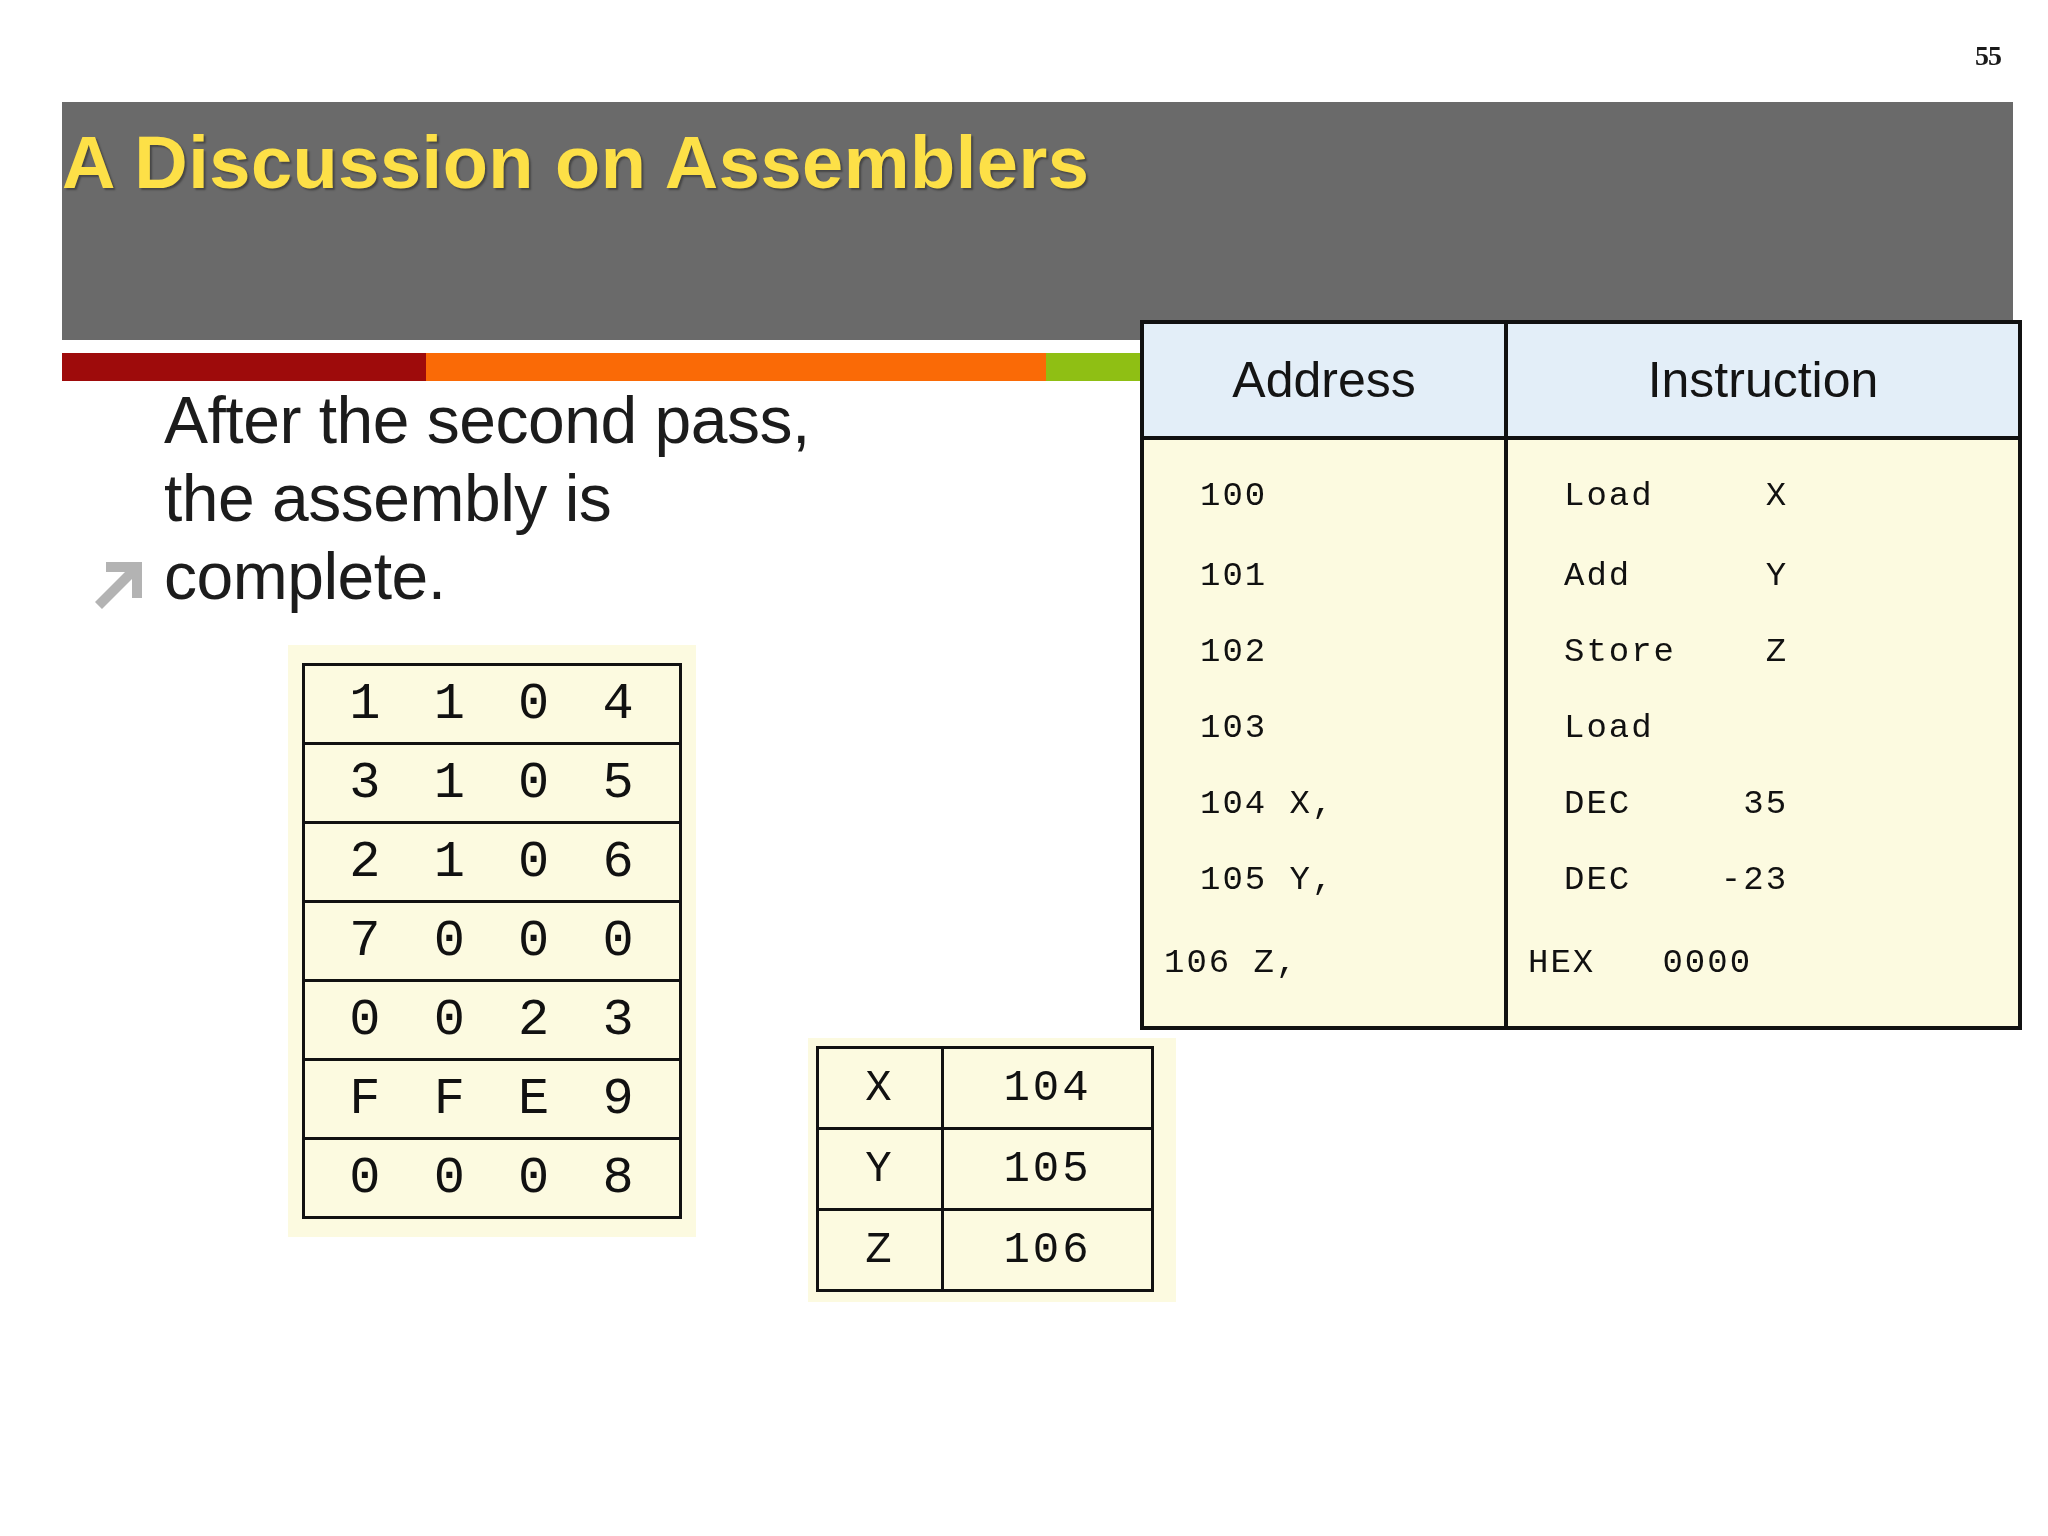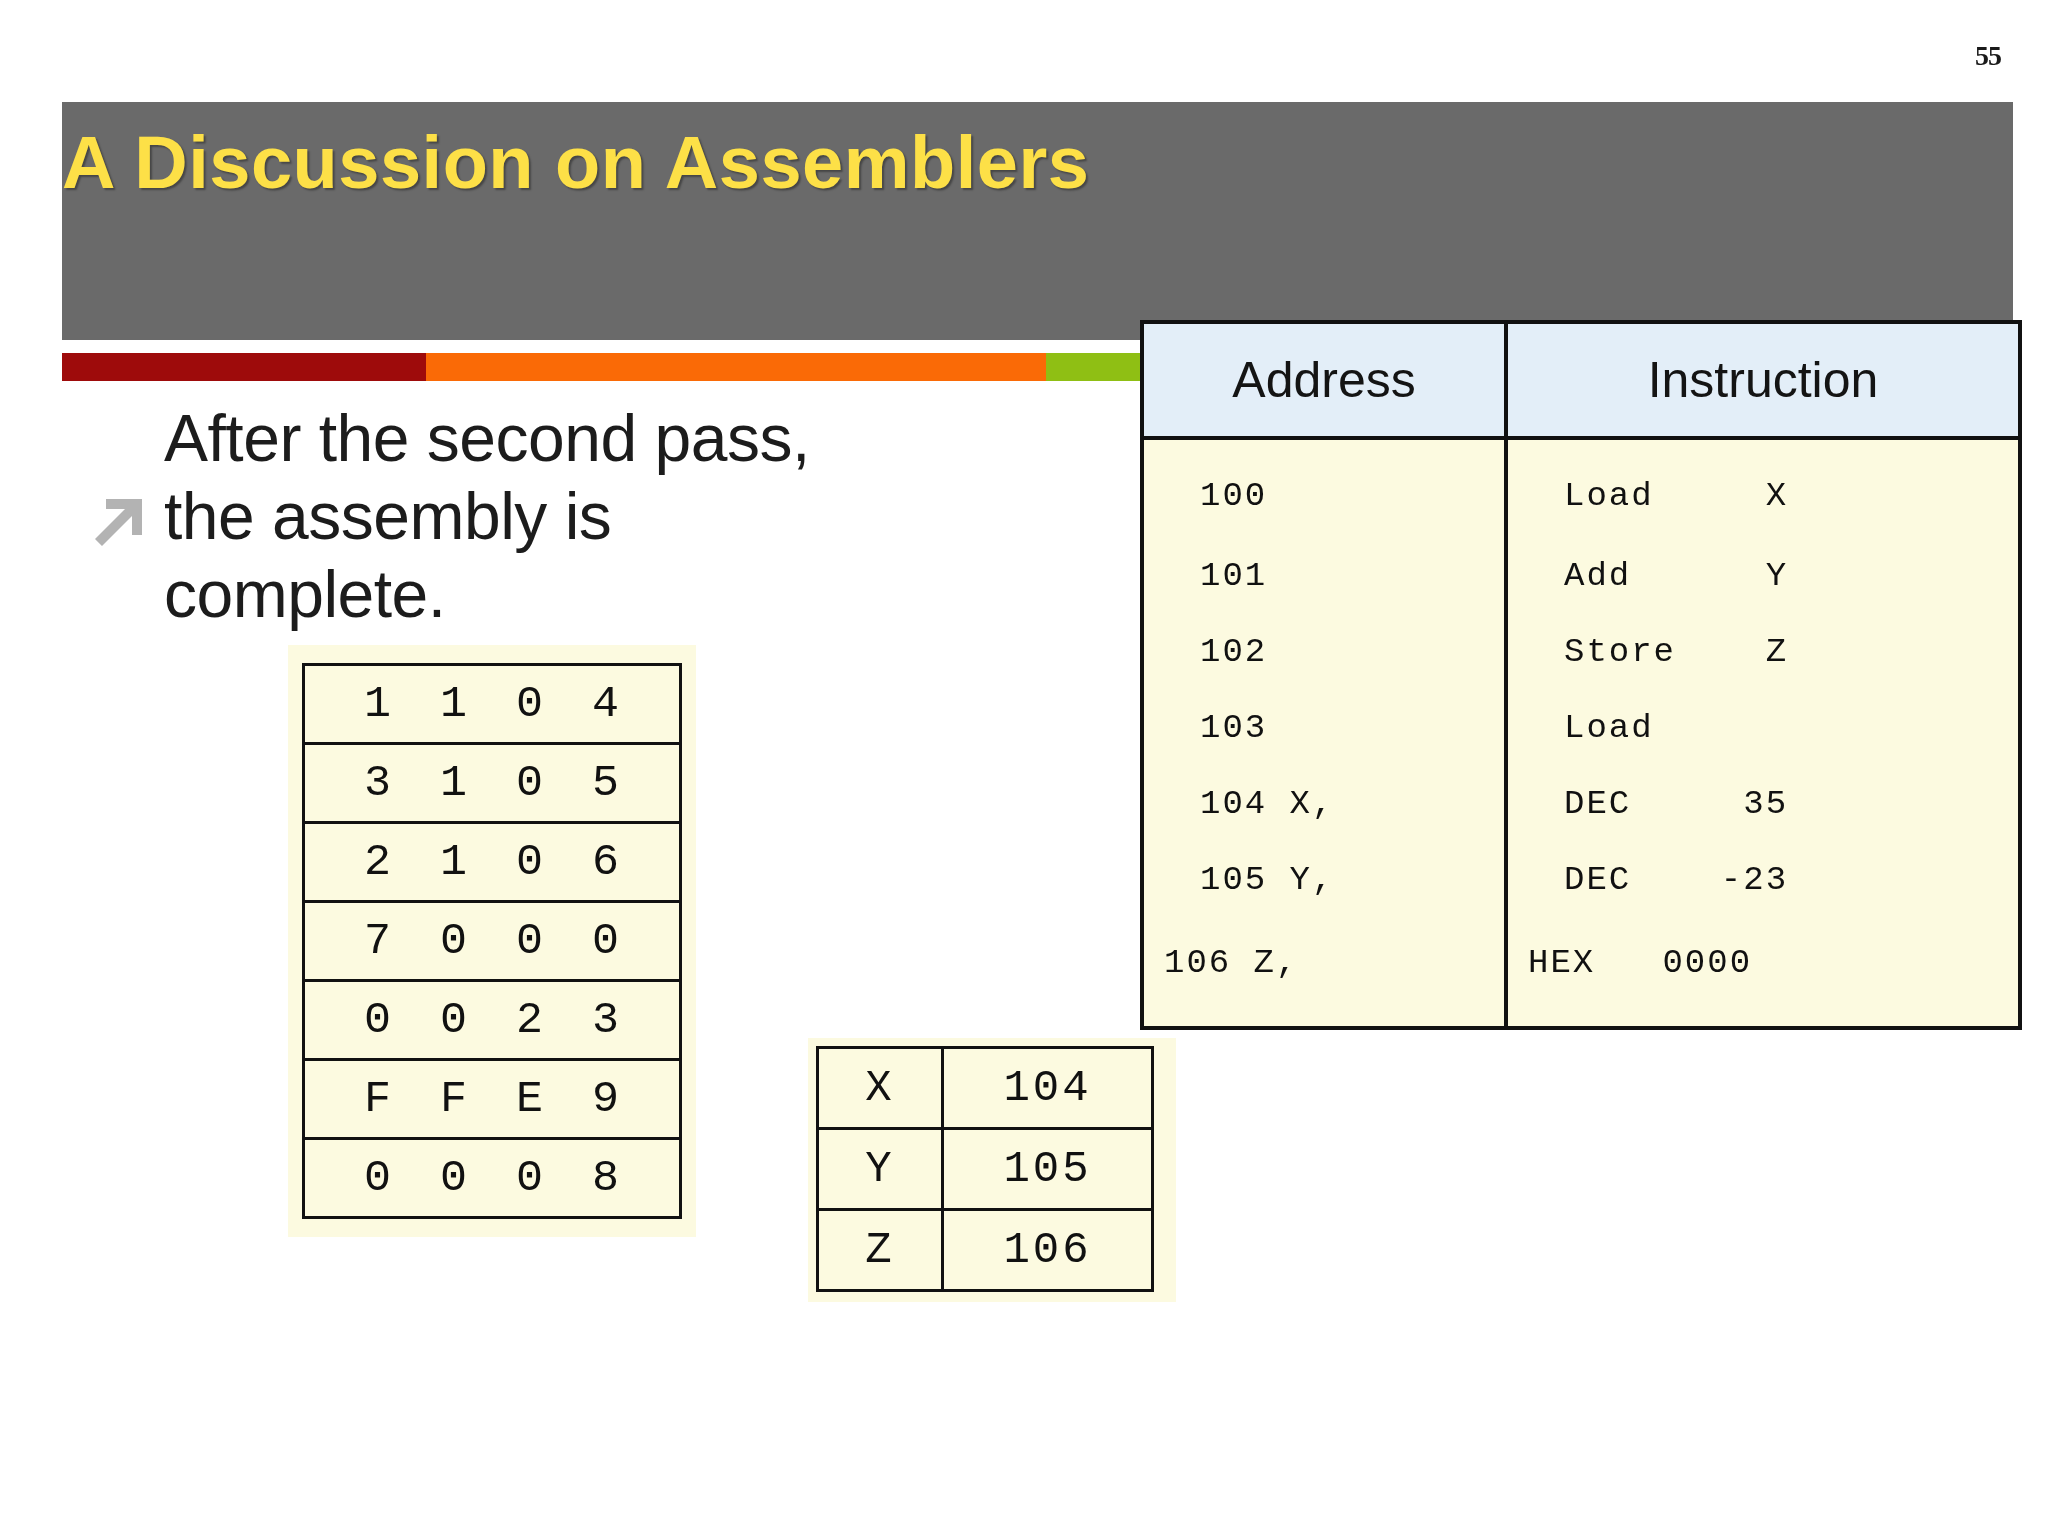--- a/index.html
+++ b/index.html
@@ -63,24 +63,24 @@
     display: flex;
   }
   #divider-bar .seg-red   { width: 364px; background: #9e0b0b; }
   #divider-bar .seg-orange{ width: 620px; background: #fa6a06; }
   #divider-bar .seg-green { width: 100px; background: #8fbf14; }
 
   
   #bullet-block {
     position: absolute;
     left: 88px;
-    top: 400px;
+    top: 382px;
     width: 800px;
     display: flex;
-    align-items: center;
+    align-items: flex-end;
   }
   #bullet-arrow-icon {
     flex: 0 0 auto;
     width: 58px;
     height: 58px;
     margin-top: 14px;
     margin-right: 18px;
   }
   #bullet-arrow-icon svg { display: block; }
   #bullet-text {
@@ -107,21 +107,21 @@
     background: #fcfae0;
     border: 3px solid #111111;
   }
   #memory-table td {
     border-top: 3px solid #111111;
     border-bottom: 3px solid #111111;
     background: #fcfae0;
     text-align: center;
     height: 76px;
     font-family: "Liberation Mono", "DejaVu Sans Mono", monospace;
-    font-size: 45px;
+    font-size: 52px;
     letter-spacing: 11px;
     color: #111111;
     padding: 0 0 0 10px;
   }
   #memory-table tr:first-child td { border-top: none; }
   #memory-table tr:last-child td { border-bottom: none; }
 
   
   #symbol-table-wrap {
     position: absolute;

